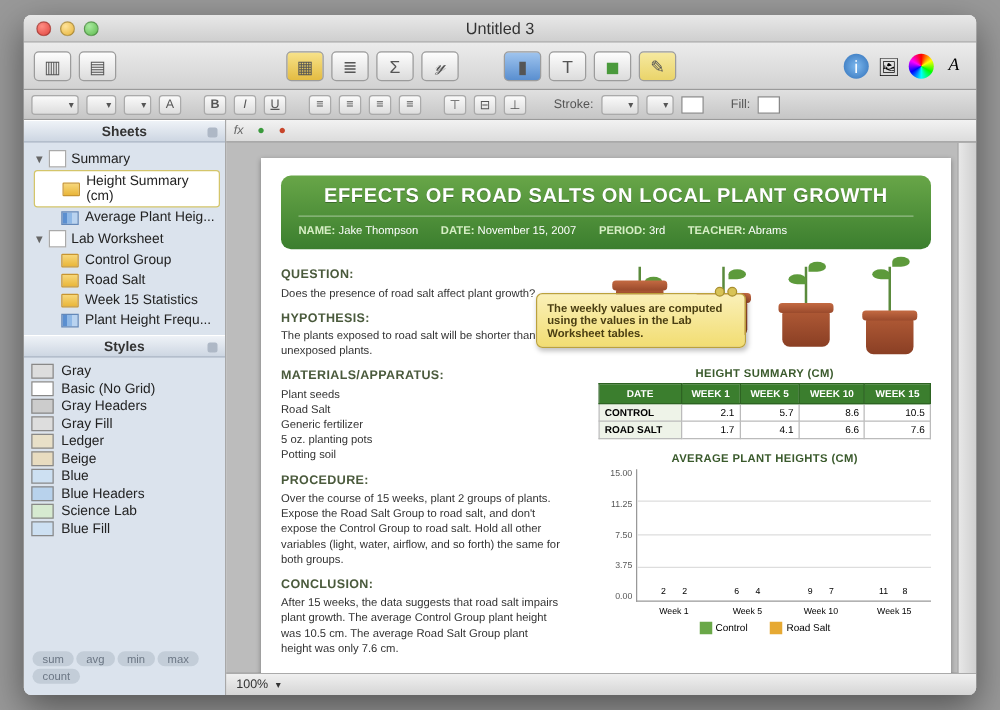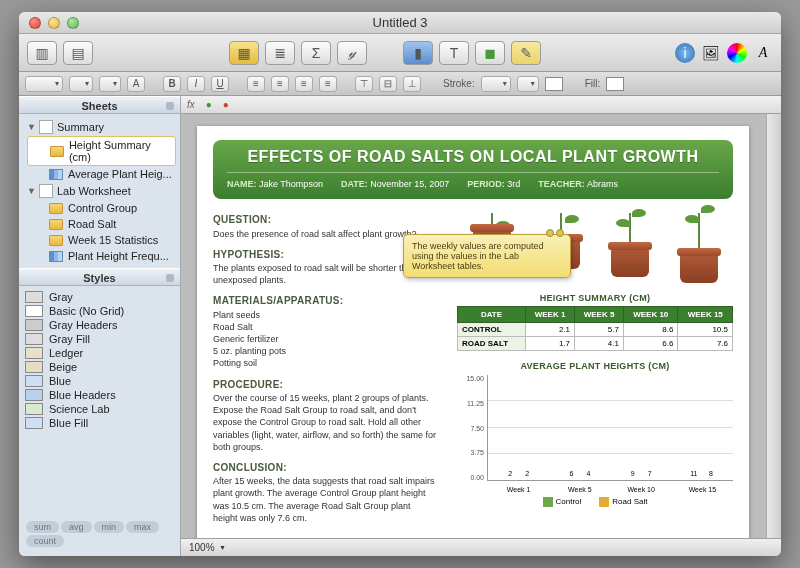--- a/index.html
+++ b/index.html
@@ -34,28 +34,28 @@
 .ic-tbl{width:14px;height:11px;background:linear-gradient(#f7d77a,#e9b63a);border:1px solid #c89530;border-radius:1px;}
 .ic-chart{width:14px;height:11px;background:linear-gradient(90deg,#5b8fd0 33%,#8fb8e6 33% 66%,#b9d3f0 66%);border:1px solid #6488b8;}
 .styles { flex:1; overflow:auto; padding:4px 6px;}
 .style-row{display:flex;align-items:center;gap:6px;padding:1px 0;}
 .style-sw{width:18px;height:12px;border:1px solid #888;}
 .aggs{padding:4px 6px 8px;}
 .agg{display:inline-block;background:#c3cdd8;border-radius:8px;padding:1px 8px;font-size:9px;color:#6b7684;margin:1px;}
 .fxbar{height:18px;background:linear-gradient(#f2f2f2,#dcdcdc);border-bottom:1px solid #a0a0a0;display:flex;align-items:center;font-size:10px;color:#666;padding-left:6px;gap:11px;}
 .fxbar .fx{font-style:italic;}
 .canvas-wrap{flex:1;display:flex;flex-direction:column;background:#bcbcbc;}
-.canvas{flex:1;overflow:auto;position:relative;padding:12px 16px 0 16px;}
+.canvas{flex:1;overflow:auto;position:relative;padding:12px 16px 0 16px;margin-left:12px;}
 .page{width:552px;min-height:440px;background:#fff;box-shadow:0 1px 4px rgba(0,0,0,.35);padding:14px 16px;position:relative;}
 .hdr-band{background:linear-gradient(#68a648,#3b7e2e);border-radius:8px;padding:8px 14px 10px;color:#fff;}
 .hdr-band h1{font-size:16px;letter-spacing:.5px;text-align:center;font-weight:bold;text-shadow:0 1px 0 rgba(0,0,0,.3);}
 .hdr-band .line{height:1px;background:rgba(255,255,255,.4);margin:6px 0;}
 .meta{display:flex;gap:18px;font-size:9px;}
 .meta b{color:#d6eec4;}
-.content{display:flex;gap:20px;margin-top:14px;}
+.content{display:flex;gap:30px;margin-top:14px;}
 .left{width:224px;font-size:9px;color:#333;line-height:1.35;}
 .left h3{font-size:10px;color:#4a5a3c;margin-top:8px;margin-bottom:1px;font-weight:bold;letter-spacing:.3px;}
 .left h3:first-child{margin-top:0;}
 .right{flex:1;}
 .pots{display:flex;justify-content:space-around;height:72px;margin-bottom:8px;}
 .pot{position:relative;width:52px;display:flex;flex-direction:column;align-items:center;}
 .stem{width:2px;background:#5a8a3c;}
 .leaf{width:14px;height:8px;background:#5d9a3b;border-radius:50% 50% 50% 0;position:absolute;}
 .pot-body{width:38px;height:30px;background:linear-gradient(#b05a36,#8a3f24);border-radius:4px 4px 6px 6px;position:relative;}
 .pot-body::before{content:"";position:absolute;top:-5px;left:-3px;right:-3px;height:8px;background:linear-gradient(#c46a42,#9a4a2c);border-radius:3px;}
@@ -384,21 +384,21 @@
                     </div>
                 </div>
                 <div class="legend" id="legend">
                     <div><span class="sw" style="background:#6aa848"></span>Control</div>
                     <div><span class="sw" style="background:#e6a933"></span>Road Salt</div>
                   </div>
               </div>
             </div>
           </div>
 
-          <div class="note" style="left:206px;top:108px;">
+          <div class="note" style="left:220px;top:108px;font-weight:bold;">
             <div class="note-pin">
                 <span></span>
                 <span></span>
               </div>
             <span>The weekly values are computed using the values in the Lab Worksheet tables.</span>
           </div>
         </div>
         <div class="scroll-v"></div>
       </div>
       <div class="status">

